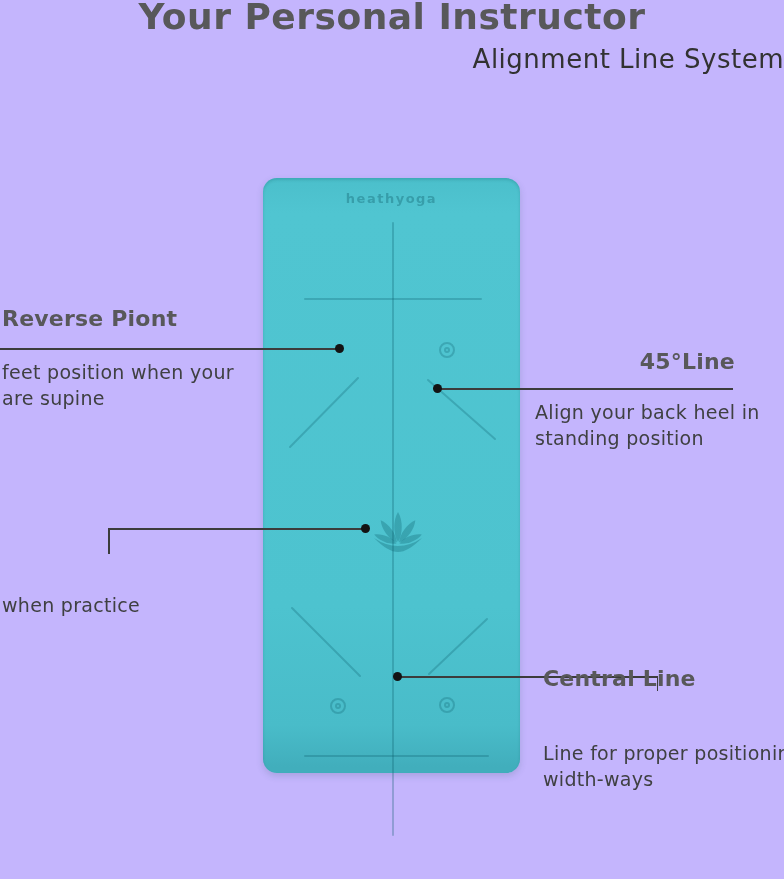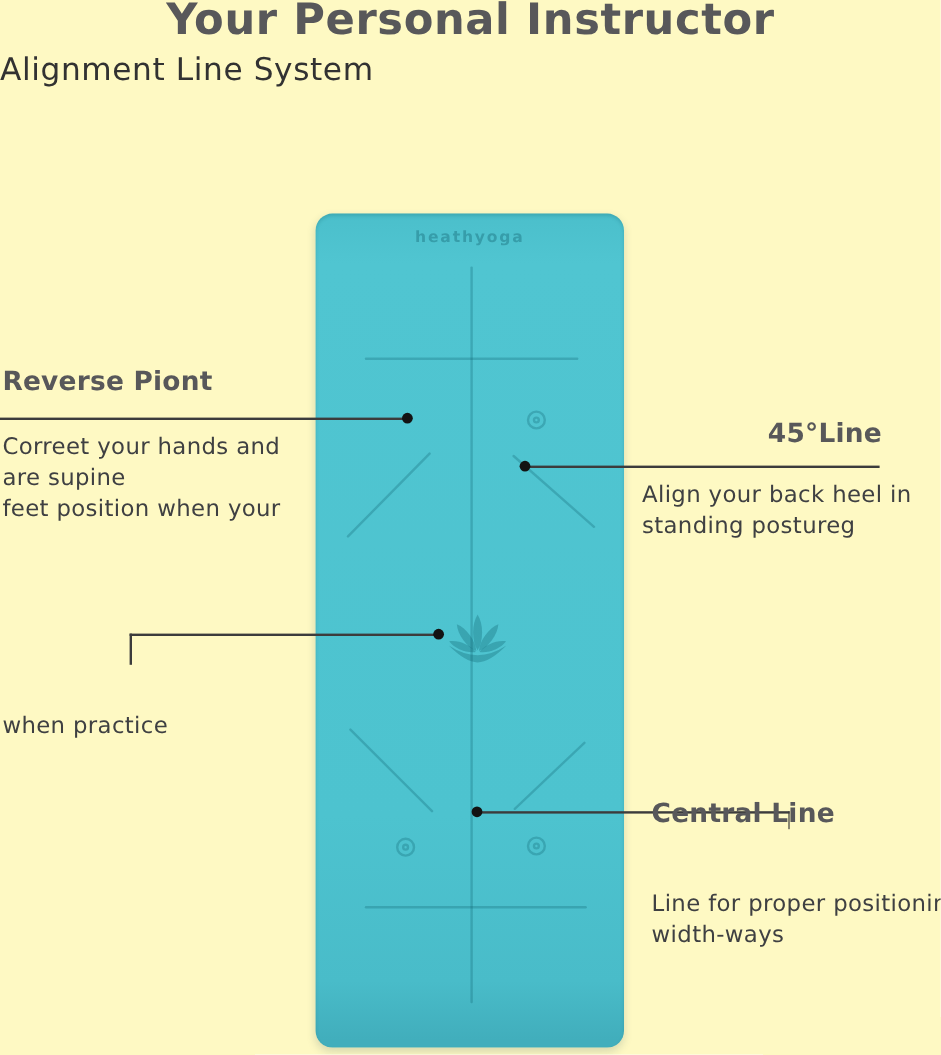--- a/index.html
+++ b/index.html
@@ -1,31 +1,31 @@
 <!DOCTYPE html>
 <html><head>
 <meta charset="utf-8">
 <style>
   html,body{margin:0;padding:0;background:#ffffff;}
   .canvas{
-    position:relative;width:784px;height:879px;background:#fef9c3;overflow:hidden;
+    position:relative;width:784px;height:879px;background:#c4b5fd;overflow:hidden;
     font-family:"DejaVu Sans","Liberation Sans",sans-serif;
   }
   
   .title{
     position:absolute;top:-4px;left:0;width:784px;text-align:center;
     font-size:36px;font-weight:bold;color:#58585a;letter-spacing:.5px;margin:0;
   }
   .subtitle{
-    position:absolute;top:44px;left:0;width:784px;text-align:left;
+    position:absolute;top:44px;left:0;width:784px;text-align:right;
     font-size:26px;font-weight:400;color:#323232;letter-spacing:.5px;margin:0;
   }
   
   .mat{
-    position:absolute;left:263px;top:178px;width:257px;height:695px;
+    position:absolute;left:263px;top:178px;width:257px;height:595px;
     border-radius:14px;
     background:linear-gradient(180deg,#4bbfcb 0%,#50c5d1 6%,#4dc3cf 72%,#49bcc9 92%,#41aebc 99%);
     box-shadow:0 3px 7px rgba(40,80,90,.18), inset 0 2px 3px rgba(0,70,80,.18);
   }
   .brand{
     position:absolute;top:13px;left:0;width:100%;text-align:center;
     font-size:13px;letter-spacing:1.5px;color:rgba(5,80,92,.32);font-weight:bold;
   }
   .markings{position:absolute;inset:0;}
   
@@ -77,31 +77,30 @@
         <path d="M0,-2 C-5,-10 -5,-24 0,-32 C5,-24 5,-10 0,-2 Z" transform="rotate(-68) scale(0.80)"></path>
         <path d="M-24,-6 Q0,10 24,-6 Q10,8 0,8 Q-10,8 -24,-6 Z"></path>
       </g>
     </svg>
   </div>
 
   <h3 class="co-head" style="left:2px;top:306px;">Reverse Piont</h3>
   <div class="h-line" style="left:0;top:348px;width:339px;"></div>
   <div class="dot" style="left:335px;top:344px;"></div>
   <div class="co-body" style="left:2px;top:359px;">
-    <div>Correet your hands and</div>
+    <div>feet position when your</div>
     <div>are supine</div>
-    <div>feet position when your</div>
   </div>
 
   <h3 class="co-head" style="right:49px;top:349px;">45°Line</h3>
   <div class="h-line" style="left:437px;top:388px;width:296px;"></div>
   <div class="dot" style="left:433px;top:384px;"></div>
   <div class="co-body" style="left:535px;top:399px;">
     <div>Align your back heel in</div>
-    <div>standing postureg</div>
+    <div>standing position</div>
   </div>
 
   <div class="h-line" style="left:108px;top:528px;width:258px;"></div>
   <div class="v-line" style="left:108px;top:528px;height:26px;"></div>
   <div class="dot" style="left:361px;top:524px;"></div>
   <div class="co-body" style="left:2px;top:592px;">
     <div>when practice</div>
   </div>
 
   <div class="h-line" style="left:397px;top:676px;width:261px;"></div>

